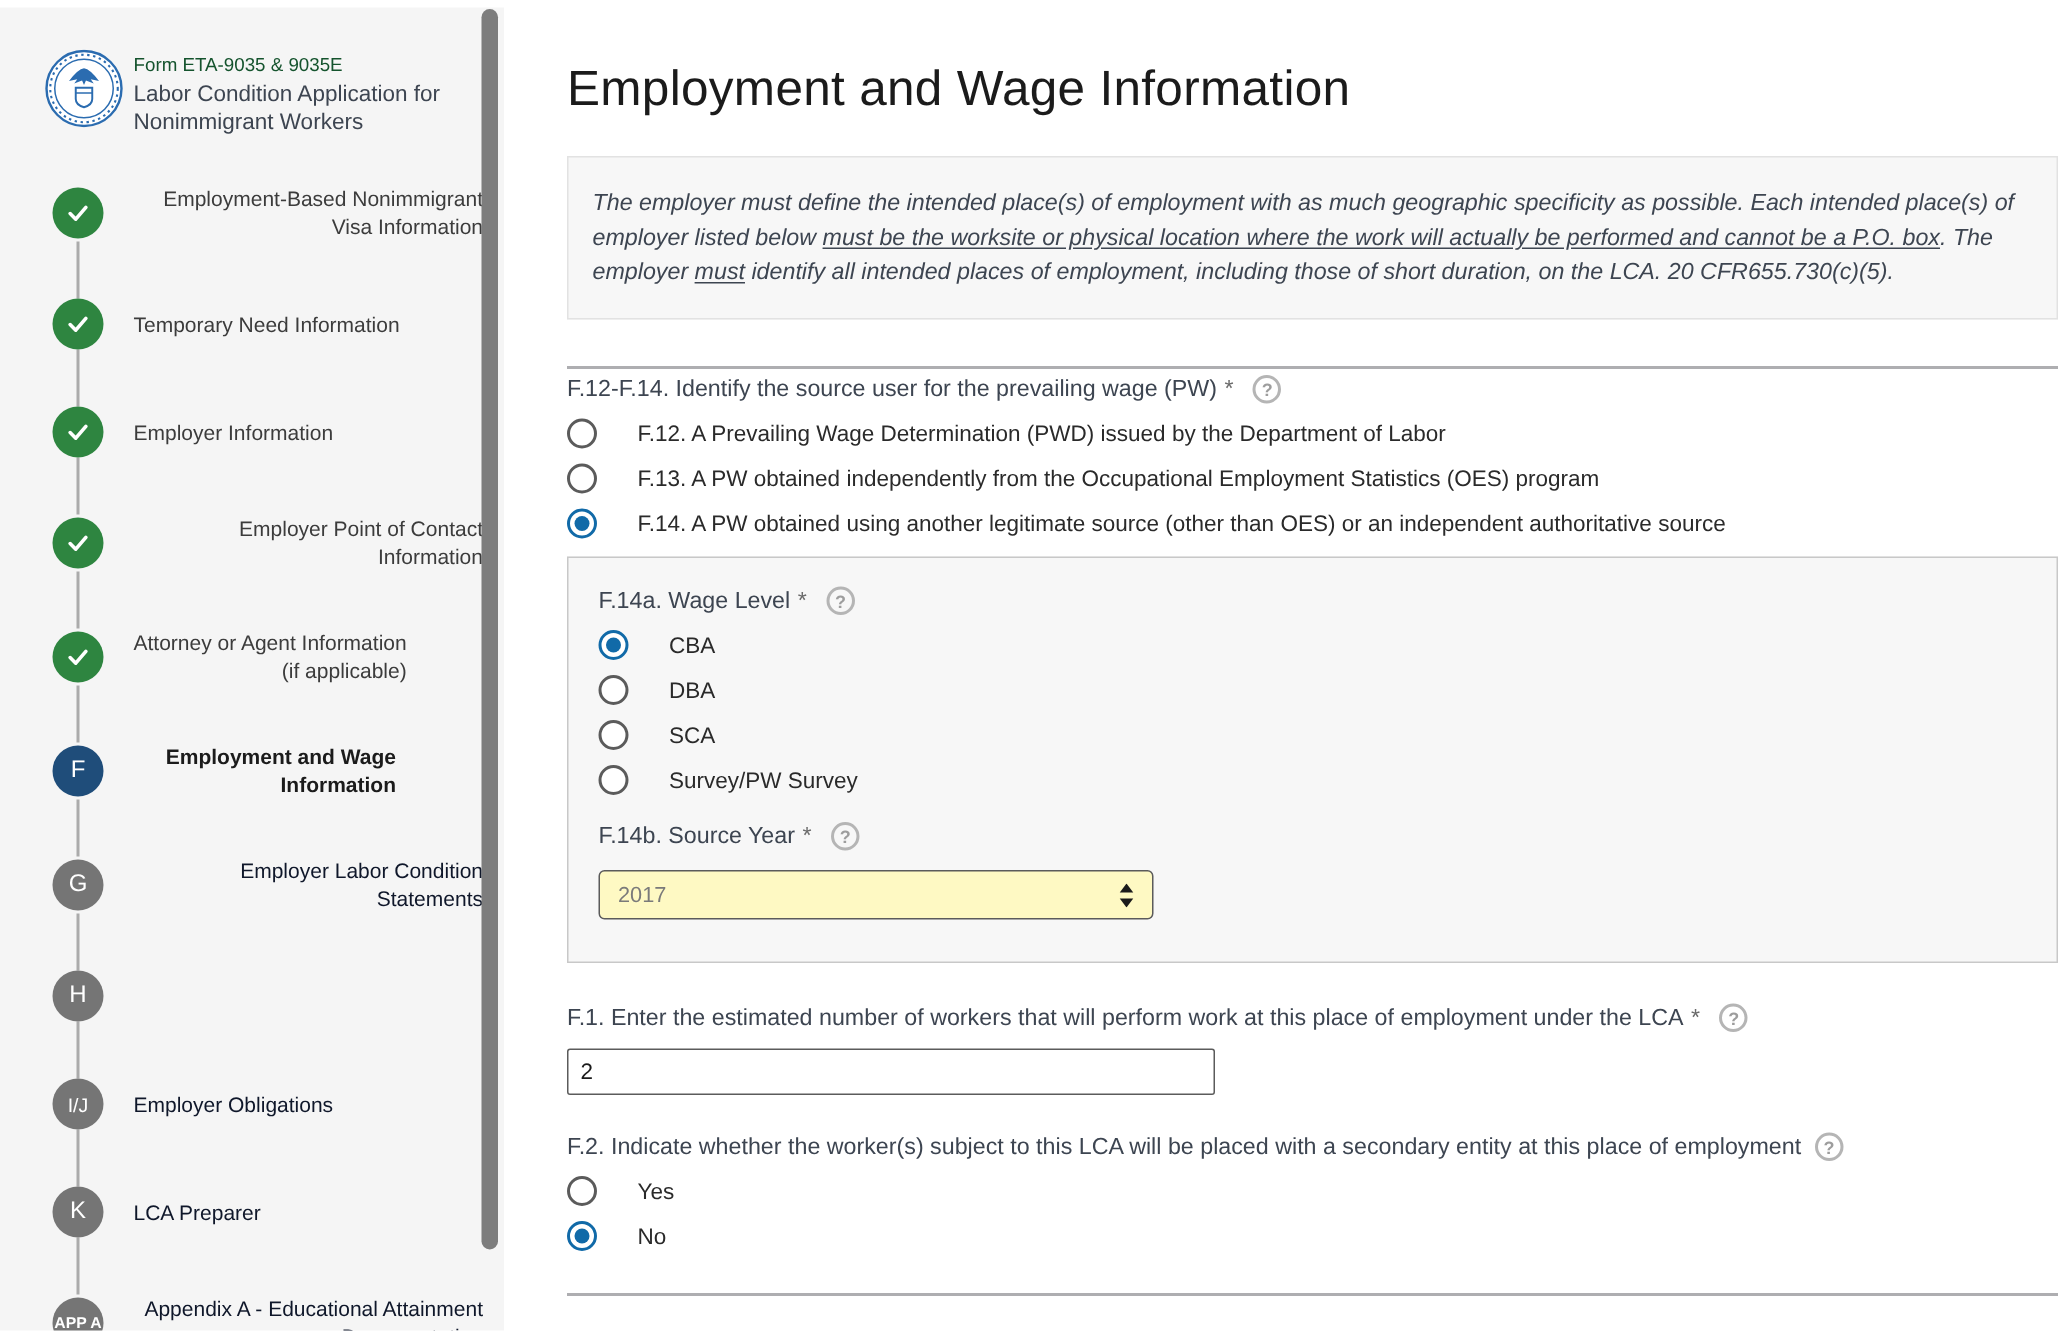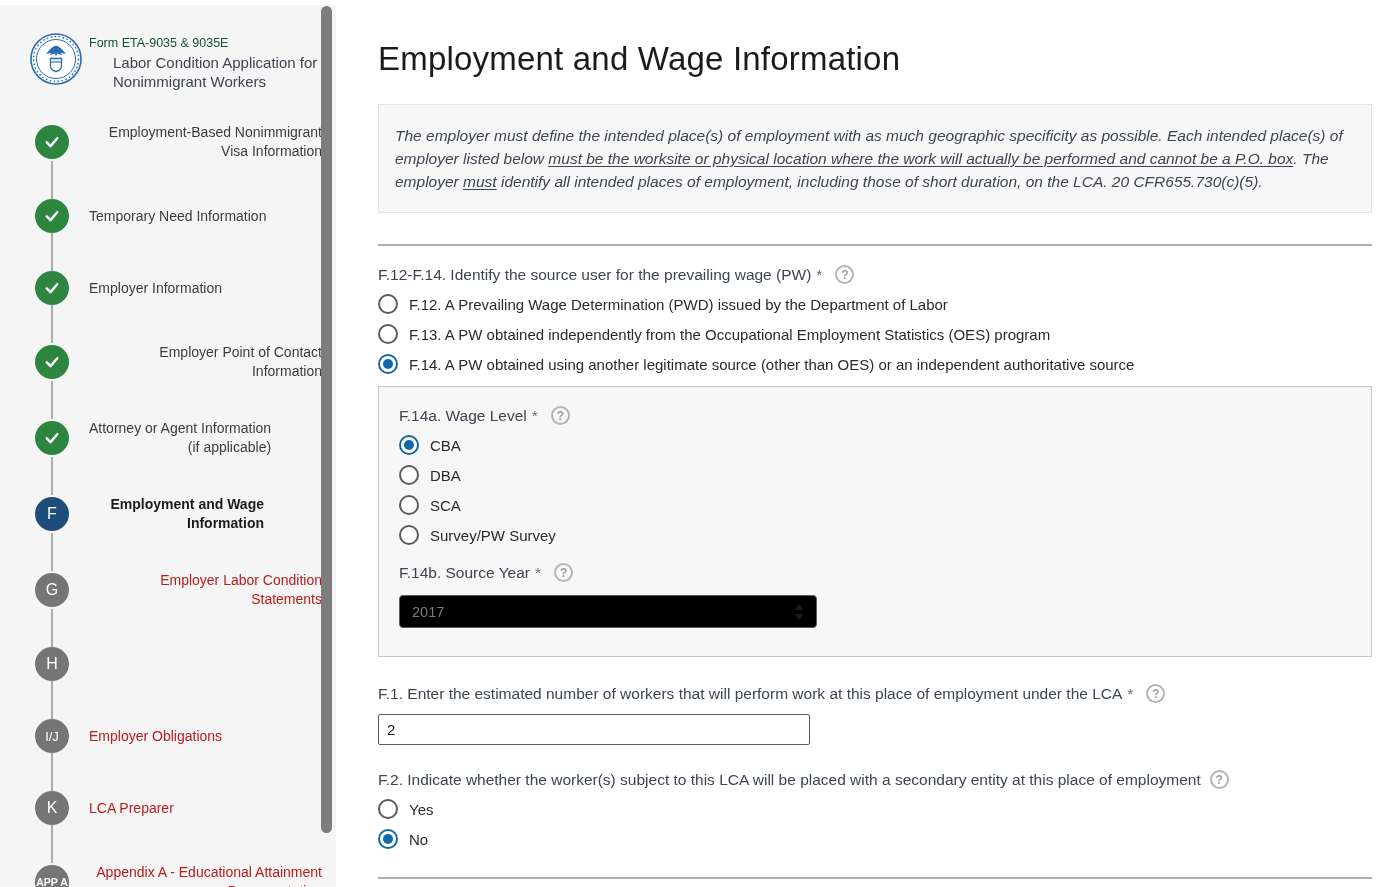--- a/index.html
+++ b/index.html
@@ -6,35 +6,35 @@
   html,body { width:1380px; height:887px; background:#fff; overflow:hidden;
     font-family:"Liberation Sans","DejaVu Sans",sans-serif; }
 
   
   .sidebar { position:absolute; left:0; top:5px; width:336px; height:882px;
     background:#f5f5f5; overflow:hidden; }
   .logo-row { display:flex; align-items:flex-start; padding:28px 14px 0 30px; }
   .seal { width:52px; height:52px; flex:0 0 52px; }
   .logo-text { margin-left:7px; padding-top:3px; }
   .form-code { font-size:12.5px; color:#14532d; margin-bottom:3px; }
-  .form-title { font-size:15px; color:#3d4551; line-height:19px;margin-left:24px; }
+  .form-title { font-size:15px; color:#3d4551; line-height:19px; }
 
   .stepper { padding:32px 14px 0 28px; }
   .step { display:flex; align-items:center; }
   .step-circle { width:34px; height:34px; margin-left:7px; flex:0 0 34px;
     border-radius:50%; display:flex; align-items:center; justify-content:center; }
   .step.complete .step-circle { background:#2e8540; }
   .step.current  .step-circle { background:#1f4d7a; }
   .step.upcoming .step-circle { background:#757575; }
   .badge { color:#fff; font-size:16px; }
   .badge-mid { font-size:13px; }
   .badge-small { font-size:10.5px; line-height:10.5px; text-align:center; font-weight:bold; }
   .step-text { margin-left:20px; max-width:250px; font-size:14px; line-height:19px;text-align:right; }
   .step.complete .step-text { color:#3c3c3c; }
-  .step.upcoming .step-text { color:#b91c1c; }
+  .step.upcoming .step-text { color:#0f172a; }
   .step.current  .step-text { color:#1b1b1b; font-weight:bold; max-width:175px; }
   .l1,.l2 { display:block; }
   .l1 { display:inline; }
   .l2:empty { display:none; }
   .connector { width:2px; height:38px; background:#ababab; margin-left:23px; }
 
   .side-scroll { position:absolute; left:321px; top:5px; width:11px; height:877px; }
   .side-thumb { position:absolute; top:1px; left:0; width:11px; height:827px;
     background:#7d7d7d; border-radius:6px; }
 
@@ -47,35 +47,35 @@
   .notice u { text-underline-offset:2px; }
 
   .divider { height:2px; background:#aeaeb1; margin-top:31px; }
 
   .q-label { font-size:15.5px; color:#3d4551; display:flex; align-items:center; }
   .req { color:#6b6b6b; margin-left:5px; margin-right:7px; }
   .help { width:19px; height:19px; border:2px solid #b5b5b5; border-radius:50%;
     color:#9d9d9d; font-size:12px; font-weight:bold; display:inline-flex;
     align-items:center; justify-content:center; margin-left:6px; flex:0 0 19px; }
 
-  .sec-pw { margin-top:19px;text-align:right; }
-  .radio-row { display:flex; align-items:center; margin-top:10px; cursor:pointer; }
+  .sec-pw { margin-top:4px;text-align:right; }
+  .radio-row { display:flex; align-items:center; margin-top:10px; cursor:pointer;gap:16px; }
   .radio { width:20px; height:20px; border-radius:50%; background:#fff;
     border:2px solid #5b5b5b; flex:0 0 20px; position:relative; }
   .radio.checked { border-color:#116aa8; }
   .radio.checked::after { content:""; position:absolute; left:3px; top:3px;
     width:10px; height:10px; border-radius:50%; background:#116aa8; }
   .radio-label { margin-left:11px; font-size:15px; color:#2a2a2a; }
 
   .panel { margin-top:12px; border:1px solid #c8c8c8; background:#f7f7f7;
     padding:19px 28px 28px 20px; }
   .panel .q-label { color:#3d4551; }
   .panel .sub { margin-top:18px; }
 
-  .select-box { margin-top:13px; width:418px; height:33px; background:#000000;
+  .select-box { margin-top:13px; width:370px; height:33px; background:#fef9c3;
     border:1px solid #5b5b5b; border-radius:4px; display:flex; align-items:center;
     padding:0 12px; position:relative; cursor:pointer; }
   .select-value { font-size:14.5px; color:#7a7a7a; flex:1; }
   .updown { width:10px; height:16px; }
 
   .sec-f1 { margin-top:27px; }
   .text-input { margin-top:11px; width:432px; height:31px; border:1px solid #5b5b5b;
     border-radius:2px; background:#fff; font-size:15px; color:#1b1b1b;
     padding:0 8px; font-family:inherit; display:block; }
 

